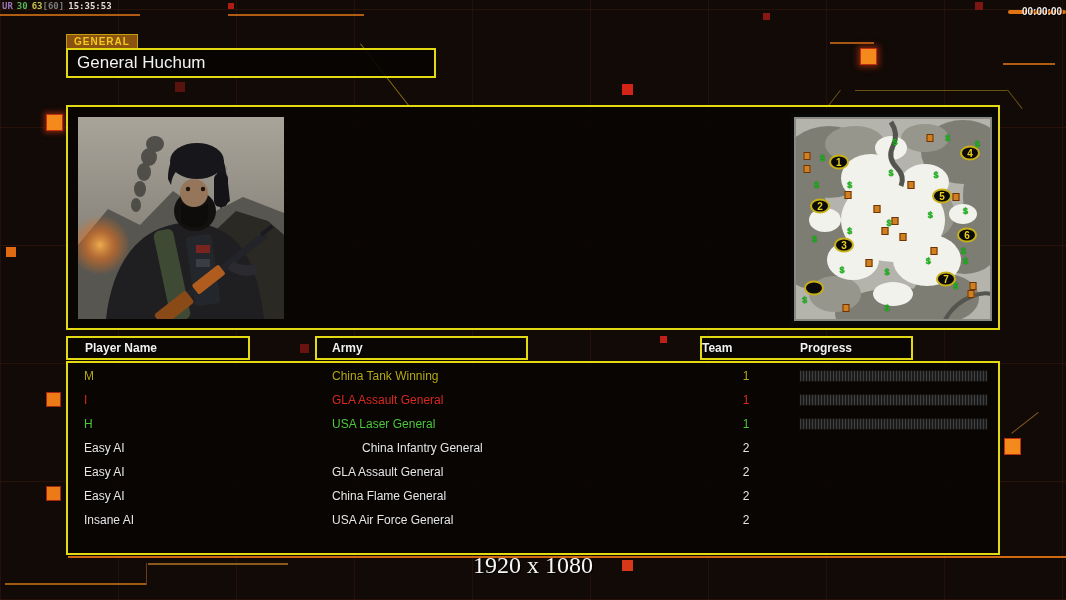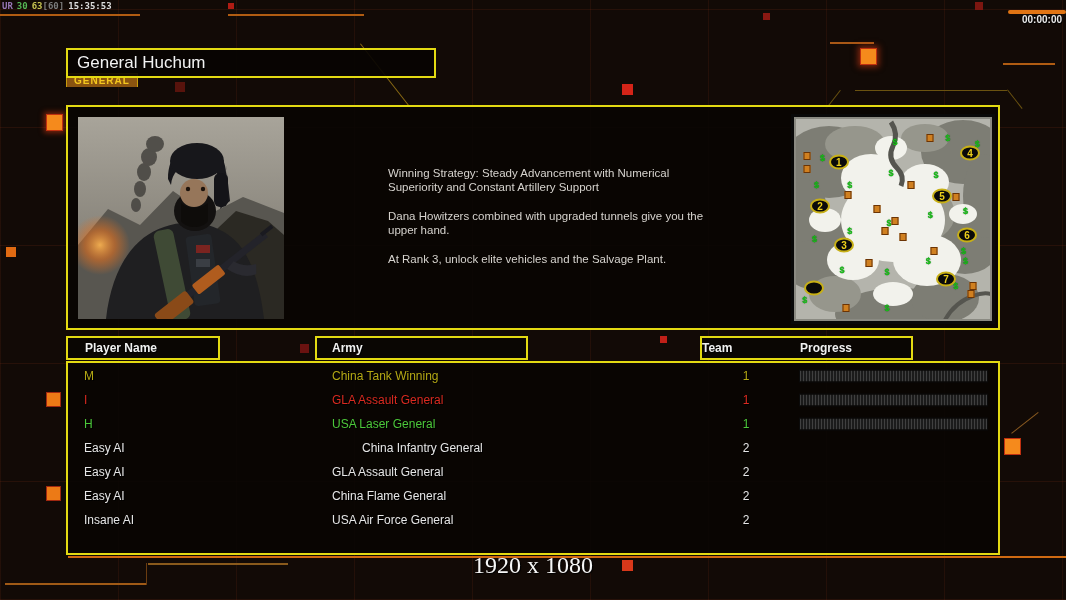--- a/index.html
+++ b/index.html
@@ -11,25 +11,25 @@
       repeating-linear-gradient(0deg, rgba(165,60,28,.14) 0 1px, transparent 1px 118px),
       repeating-linear-gradient(90deg, rgba(165,60,28,.12) 0 1px, transparent 1px 118px);
   }
   
   .hline,.vline,.diag{position:absolute;background:#b05c12;}
   .sq{position:absolute;}
   
   .fps{position:absolute;left:2px;top:1px;font-family:"DejaVu Sans Mono",monospace;font-size:9px;font-weight:bold;white-space:pre;}
   .fps span{margin-right:4px;}
   .fps span:nth-child(3){margin-right:0;}
-  .timer{position:absolute;right:4px;top:14px;font-size:10px;color:#e8e8e8;font-weight:bold;text-shadow:1px 1px 0 #000;}
+  .timer{position:absolute;right:4px;top:6px;font-size:10px;color:#e8e8e8;font-weight:bold;text-shadow:1px 1px 0 #000;}
   
   .gen-tab{position:absolute;left:66px;top:34px;height:14px;line-height:14px;padding:0 7px;
     background:#8a5410;color:#f5c81e;font-size:10px;font-weight:bold;letter-spacing:1px;
-    border:1px solid #c89c0a;border-bottom:none;box-sizing:border-box;margin-top:39px;}
+    border:1px solid #c89c0a;border-bottom:none;box-sizing:border-box;}
   .title-box{position:absolute;left:66px;top:48px;width:370px;height:30px;box-sizing:border-box;
     background:rgba(8,4,2,.92);border:2px solid #e3da12;color:#f2f2f2;font-size:17px;
     line-height:26px;padding-left:9px;text-shadow:1px 1px 0 #000;}
   
   .main-panel{position:absolute;left:66px;top:105px;width:934px;height:225px;box-sizing:border-box;
     background:rgba(8,4,2,.88);border:2px solid #e3da12;}
   .portrait{position:absolute;left:78px;top:117px;width:206px;height:202px;background:#000;}
   .bio{position:absolute;left:388px;top:166px;width:318px;color:#d6d3ce;font-size:11.5px;line-height:14px;}
   .bio p{margin:0 0 15px 0;}
   
@@ -38,21 +38,21 @@
   .mappos{position:absolute;width:20px;height:15px;border-radius:50%;background:#0a0a0a;
     border:2px solid #c8b016;color:#eccf1a;font-size:10px;font-weight:bold;
     display:flex;align-items:center;justify-content:center;transform:translate(-50%,-50%);box-sizing:border-box;}
   .supply{position:absolute;color:#17c417;font-size:9px;font-weight:bold;transform:translate(-50%,-50%);
     text-shadow:0 0 1px #0a4a0a;}
   .bldg{position:absolute;width:5px;height:6px;background:#d08020;border:1px solid #6a3406;
     transform:translate(-50%,-50%);}
   
   .hdr-box{position:absolute;top:336px;height:24px;box-sizing:border-box;background:rgba(10,5,3,.9);
     border:2px solid #e3da12;color:#f0f0f0;font-size:12px;font-weight:bold;line-height:20px;text-shadow:1px 1px 0 #000;}
-  .hdr-player{left:66px;width:154px;padding-left:17px;}
+  .hdr-player{left:66px;width:184px;padding-left:17px;}
   .hdr-army{left:315px;width:213px;padding-left:15px;}
   .hdr-teamprog{left:700px;width:213px;}
   .hdr-teamprog span{position:absolute;top:0;line-height:20px;}
   .hdr-team{left:0;}
   .hdr-prog{left:98px;}
   .table-panel{position:absolute;left:66px;top:361px;width:934px;height:194px;box-sizing:border-box;
     background:rgba(8,4,2,.88);border:2px solid #e3da12;}
   .rows{position:absolute;left:0;top:1px;right:0;}
   .row{position:relative;height:24px;font-size:12px;text-shadow:1px 1px 0 #000;}
   .row .c-player{position:absolute;left:16px;top:50%;transform:translateY(-50%);}
@@ -147,25 +147,20 @@
       <g transform="rotate(-38 150 150)">
         <rect x="96" y="144" width="104" height="7" fill="#23232a"></rect>
         <rect x="110" y="142" width="34" height="12" rx="2" fill="#b05c1e"></rect>
         <rect x="62" y="142" width="40" height="15" rx="3" fill="#8a4a18"></rect>
         <path d="M148,151 q6,18 20,22 l6,-8 q-12,-5 -16,-16 Z" fill="#2a2a30"></path>
         <rect x="196" y="143" width="14" height="4" fill="#1a1a20"></rect>
       </g>
     </svg>
   </div>
 
-  <div class="bio">
-      <p>Winning Strategy: Steady Advancement with Numerical Superiority and Constant Artillery Support</p>
-      <p>Dana Howitzers combined with upgraded tunnels give you the upper hand.</p>
-      <p>At Rank 3, unlock elite vehicles and the Salvage Plant.</p>
-    </div>
 
   <div class="minimap">
     <svg width="196" height="202" viewBox="0 0 196 202" style="position:absolute;left:0;top:0">
       <rect width="196" height="202" fill="#b4b4ac"></rect>
       <g fill="#7d7d74">
         <ellipse cx="34" cy="44" rx="46" ry="36"></ellipse>
           <ellipse cx="168" cy="34" rx="42" ry="32"></ellipse>
         <ellipse cx="22" cy="132" rx="42" ry="40"></ellipse>
           <ellipse cx="170" cy="124" rx="36" ry="32"></ellipse>
         <ellipse cx="104" cy="196" rx="64" ry="26"></ellipse>

